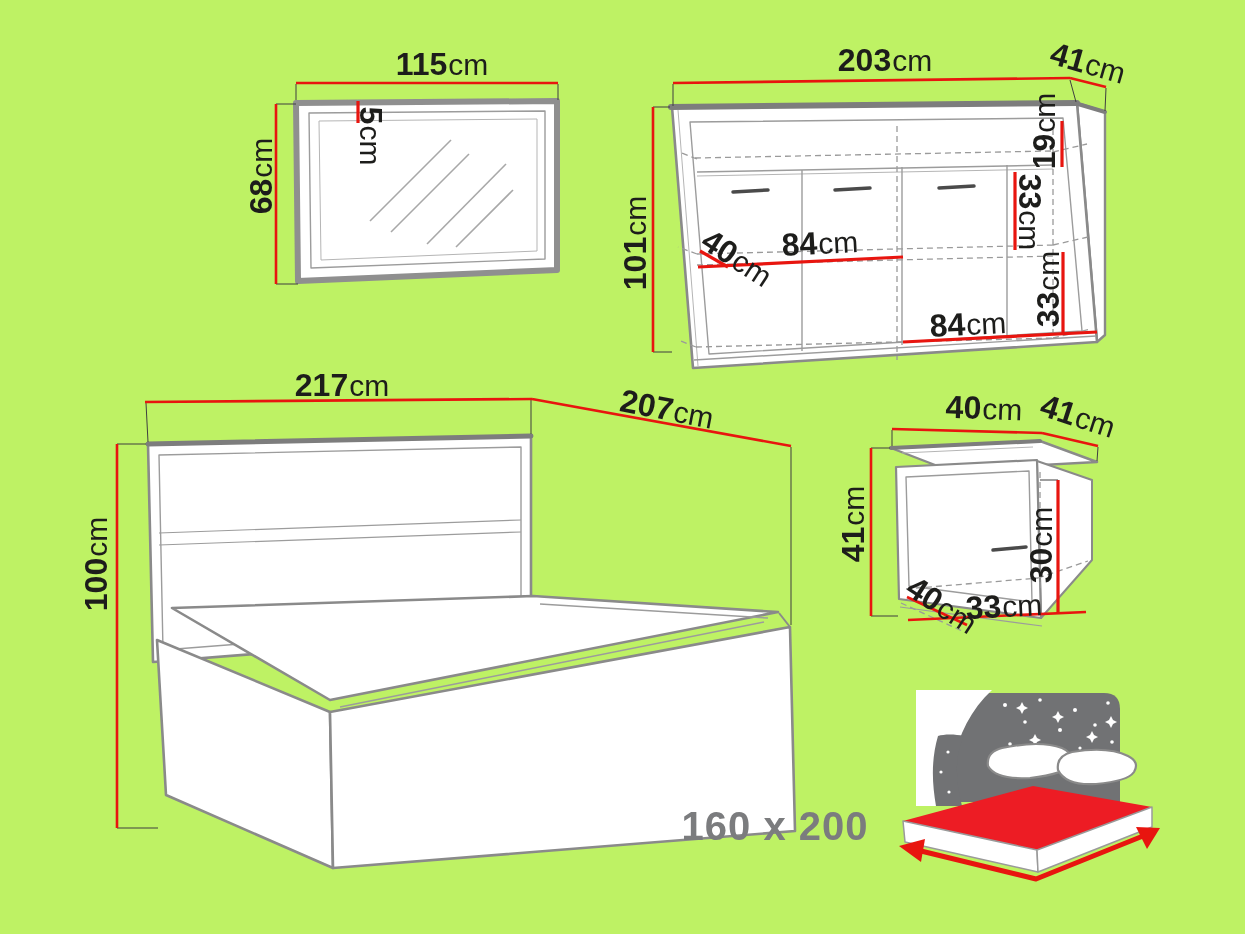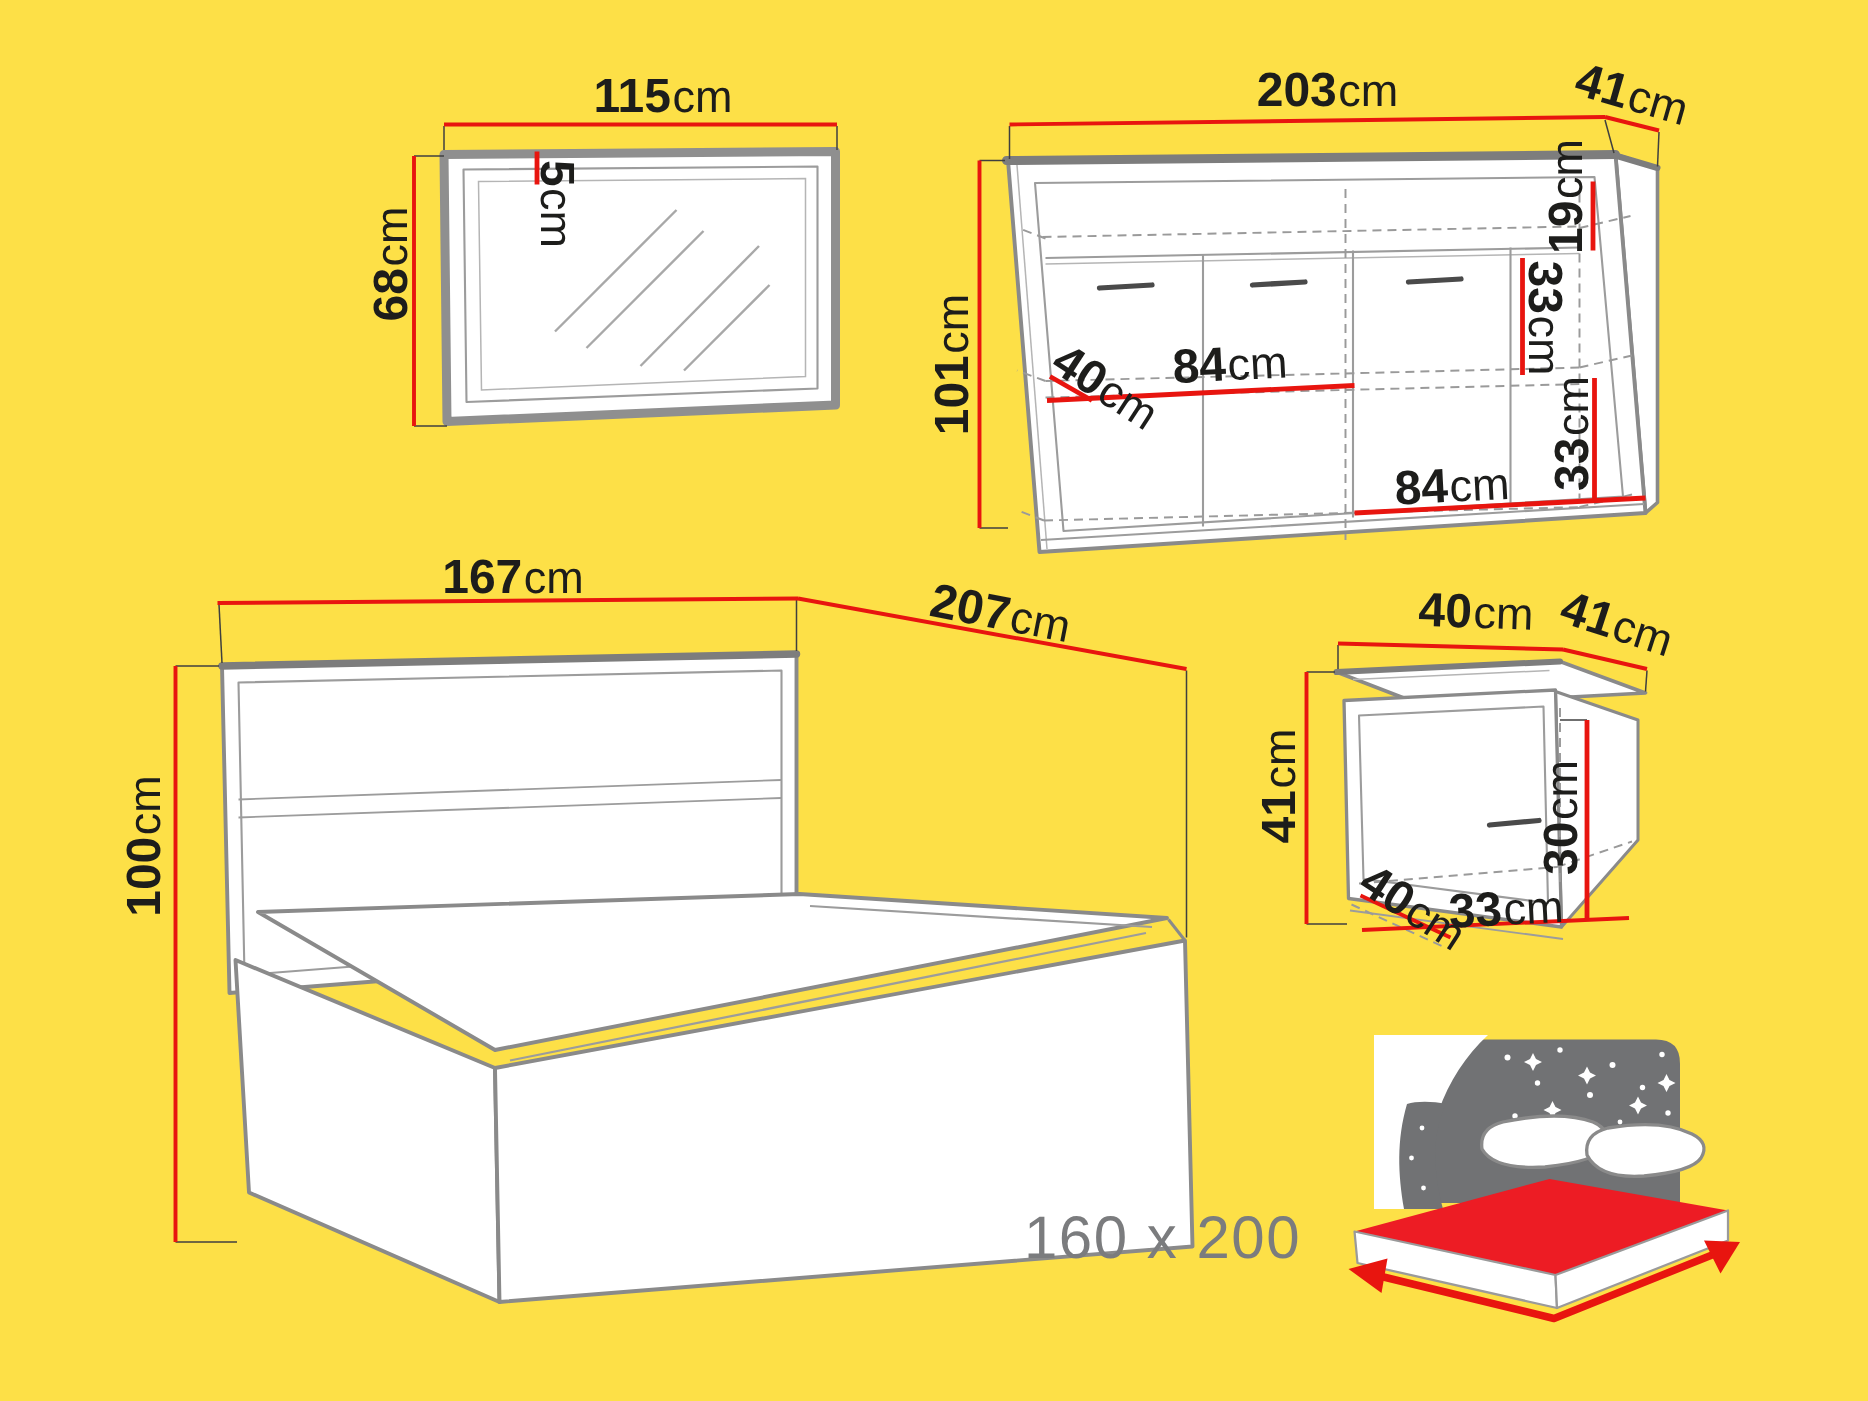--- a/index.html
+++ b/index.html
@@ -1,16 +1,16 @@
 <!DOCTYPE html>
 <html style="--dimension-red: #e8150f; --mattress-red: #ed1c24; --text-dark: #1d1d1b; --line-gray: #8a8a8a; --dark-gray: #7d7d7d; --thin-gray: #9c9c9c; --icon-gray: #717274; --label-gray: #7b7c7e;"><head>
 <meta charset="utf-8">
 <style>
   html,body{margin:0;padding:0;background:#ffffff;}
-  .stage{position:relative;width:1245px;height:934px;background:#fde047;overflow:hidden;
+  .stage{position:relative;width:1245px;height:934px;background:#bef264;overflow:hidden;
          font-family:"Liberation Sans",sans-serif;}
   svg.art{position:absolute;left:0;top:0;}
   
   .outline{fill:#ffffff;stroke:var(--line-gray,#8a8a8a);stroke-width:2.4;stroke-linejoin:round;}
   .outline-thin{fill:none;stroke:var(--thin-gray,#9c9c9c);stroke-width:1.4;stroke-linejoin:round;}
   .hairline{fill:none;stroke:#b5b5b5;stroke-width:1;}
   .thick-edge{fill:none;stroke:var(--dark-gray,#7d7d7d);stroke-width:6;stroke-linecap:round;}
   .thick-edge-sm{fill:none;stroke:var(--dark-gray,#7d7d7d);stroke-width:4;stroke-linecap:round;}
   .dashed{fill:none;stroke:#9a9a9a;stroke-width:1.3;stroke-dasharray:6 4;}
   .handle{fill:none;stroke:#4a4a4a;stroke-width:3.5;stroke-linecap:round;}
@@ -24,21 +24,21 @@
   .icon-base{fill:#ffffff;stroke:#9a9a9a;stroke-width:1.5;stroke-linejoin:round;}
   .icon-arrow{fill:none;stroke:var(--dimension-red,#e8150f);stroke-width:5;stroke-linejoin:round;}
   .icon-arrowhead{fill:var(--dimension-red,#e8150f);}
   .star{fill:#ffffff;}
   
   .dim{position:absolute;white-space:nowrap;color:var(--text-dark,#1d1d1b);
        transform:translate(-50%,-50%) rotate(var(--r,0deg));line-height:1;}
   .dim .v{font-weight:700;font-size:32px;}
   .dim .u{font-weight:400;font-size:30px;margin-left:1px;}
   .size-label{position:absolute;transform:translate(-50%,-50%);color:var(--label-gray,#7b7c7e);
-       font-weight:400;font-size:40px;letter-spacing:1px;white-space:nowrap;}
+       font-weight:700;font-size:40px;letter-spacing:1px;white-space:nowrap;}
 </style>
 </head>
 <body>
 
 <div class="stage">
 
   <svg class="art" width="1245" height="934" viewBox="0 0 1245 934">
 
     <g>
       <path class="outline" d="M296,103 L557,101 L557,270 L298,281 Z" style="stroke-width:6;stroke:#8f8f8f"></path>
@@ -211,21 +211,21 @@
   <div class="dim" style="left:885px;top:60px"><span class="v">203</span><span class="u">cm</span></div>
   <div class="dim" style="left:1088px;top:63px;--r:16deg"><span class="v">41</span><span class="u">cm</span></div>
   <div class="dim" style="left:635px;top:243px;--r:-90deg"><span class="v">101</span><span class="u">cm</span></div>
   <div class="dim" style="left:1044px;top:131px;--r:-90deg"><span class="v">19</span><span class="u">cm</span></div>
   <div class="dim" style="left:1030px;top:212px;--r:90deg"><span class="v">33</span><span class="u">cm</span></div>
   <div class="dim" style="left:1048px;top:289px;--r:-90deg"><span class="v">33</span><span class="u">cm</span></div>
   <div class="dim" style="left:820px;top:243px;--r:-3deg"><span class="v">84</span><span class="u">cm</span></div>
   <div class="dim" style="left:737px;top:258px;--r:33deg"><span class="v">40</span><span class="u">cm</span></div>
   <div class="dim" style="left:968px;top:324px;--r:-3deg"><span class="v">84</span><span class="u">cm</span></div>
 
-  <div class="dim" style="left:342px;top:385px"><span class="v">167</span><span class="u">cm</span></div>
+  <div class="dim" style="left:342px;top:385px"><span class="v">217</span><span class="u">cm</span></div>
   <div class="dim" style="left:667px;top:409px;--r:11deg"><span class="v">207</span><span class="u">cm</span></div>
   <div class="dim" style="left:96px;top:564px;--r:-90deg"><span class="v">100</span><span class="u">cm</span></div>
 
   <div class="dim" style="left:984px;top:408px;--r:2deg"><span class="v">40</span><span class="u">cm</span></div>
   <div class="dim" style="left:1078px;top:416px;--r:18deg"><span class="v">41</span><span class="u">cm</span></div>
   <div class="dim" style="left:853px;top:524px;--r:-90deg"><span class="v">41</span><span class="u">cm</span></div>
   <div class="dim" style="left:1041px;top:545px;--r:-90deg"><span class="v">30</span><span class="u">cm</span></div>
   <div class="dim" style="left:1004px;top:606px;--r:-3deg"><span class="v">33</span><span class="u">cm</span></div>
   <div class="dim" style="left:942px;top:605px;--r:33deg"><span class="v">40</span><span class="u">cm</span></div>
 

